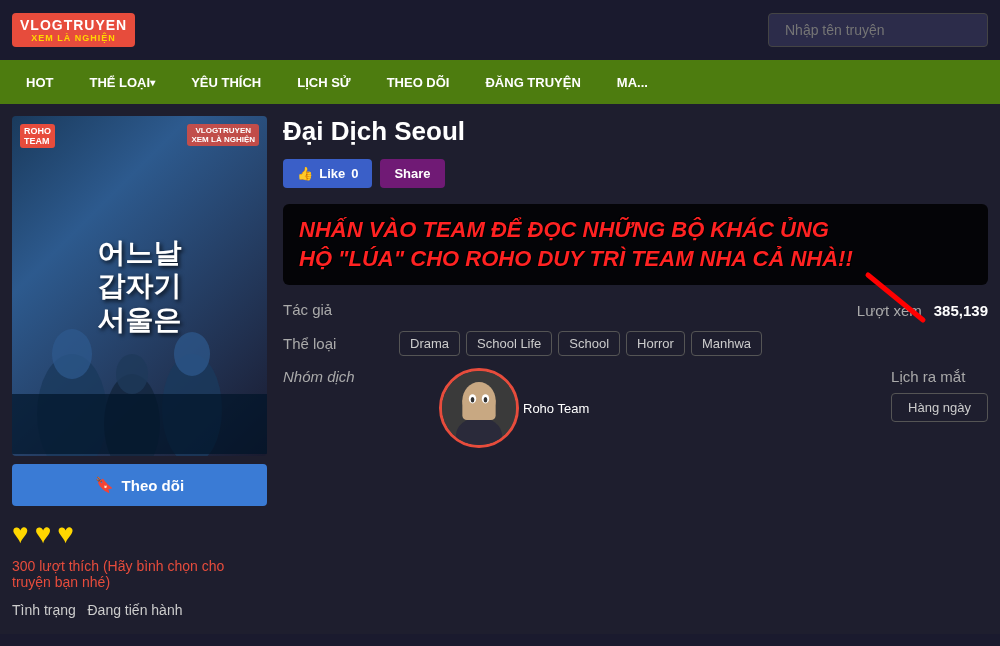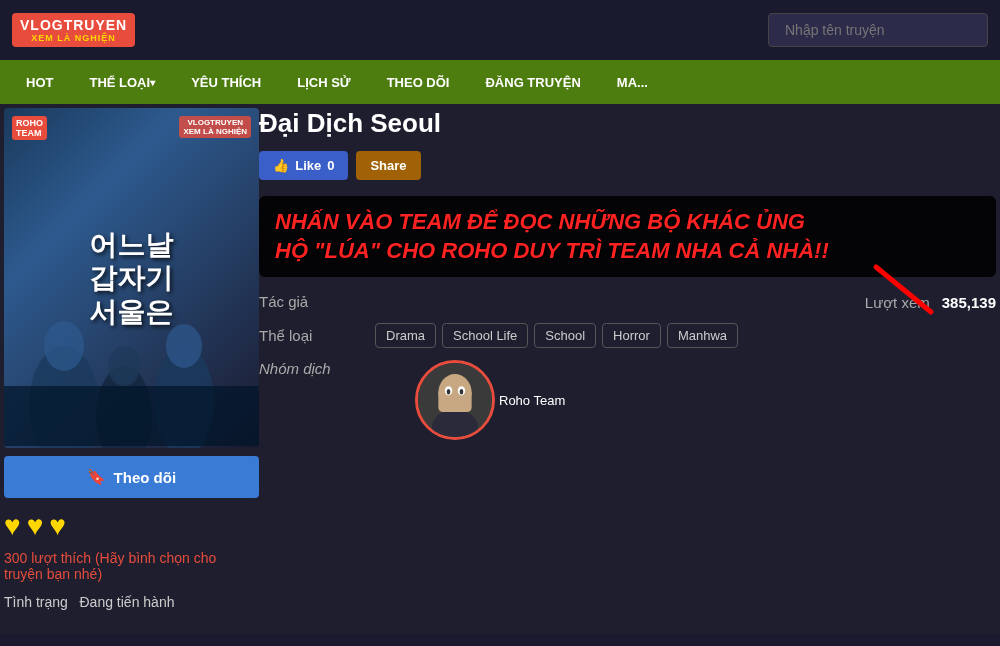--- a/index.html
+++ b/index.html
@@ -66,22 +66,22 @@
       align-items: center;
       cursor: pointer;
       white-space: nowrap;
     }
     .nav-item.has-arrow::after { content: ' ▾'; font-size: 10px; }
 
     
     .main {
       background: #1e1e2e;
       display: flex;
-      padding: 4px;
-      gap: 0;
+      padding: 12px;
+      gap: 16px;
       min-height: 530px;
     }
 
     
     .left-panel {
       width: 255px;
       flex-shrink: 0;
     }
     .cover-img {
       width: 255px;
@@ -189,21 +189,21 @@
       padding: 7px 14px;
       border-radius: 4px;
       font-size: 13px;
       font-weight: bold;
       cursor: pointer;
       display: flex;
       align-items: center;
       gap: 6px;
     }
     .share-btn {
-      background: #a16207;
+      background: #701a75;
       color: white;
       border: none;
       padding: 7px 14px;
       border-radius: 4px;
       font-size: 13px;
       font-weight: bold;
       cursor: pointer;
     }
 
     
@@ -422,16 +422,20 @@
               <ellipse cx="33" cy="30" rx="4" ry="5" fill="white"></ellipse>
               <ellipse cx="47" cy="30" rx="4" ry="5" fill="white"></ellipse>
               <ellipse cx="33" cy="31" rx="2" ry="3" fill="#333"></ellipse>
               <ellipse cx="47" cy="31" rx="2" ry="3" fill="#333"></ellipse>
             </svg>
           </div>
           <span class="translator-name">Roho Team</span>
         </div>
       </div>
 
+      <div class="lich-ra-mat-col">
+        <span class="lich-label">Lịch ra mắt</span>
+        <span class="lich-value">Hàng ngày</span>
+      </div>
     </div>
 
   </div>
 </div>
 
 </body></html>

